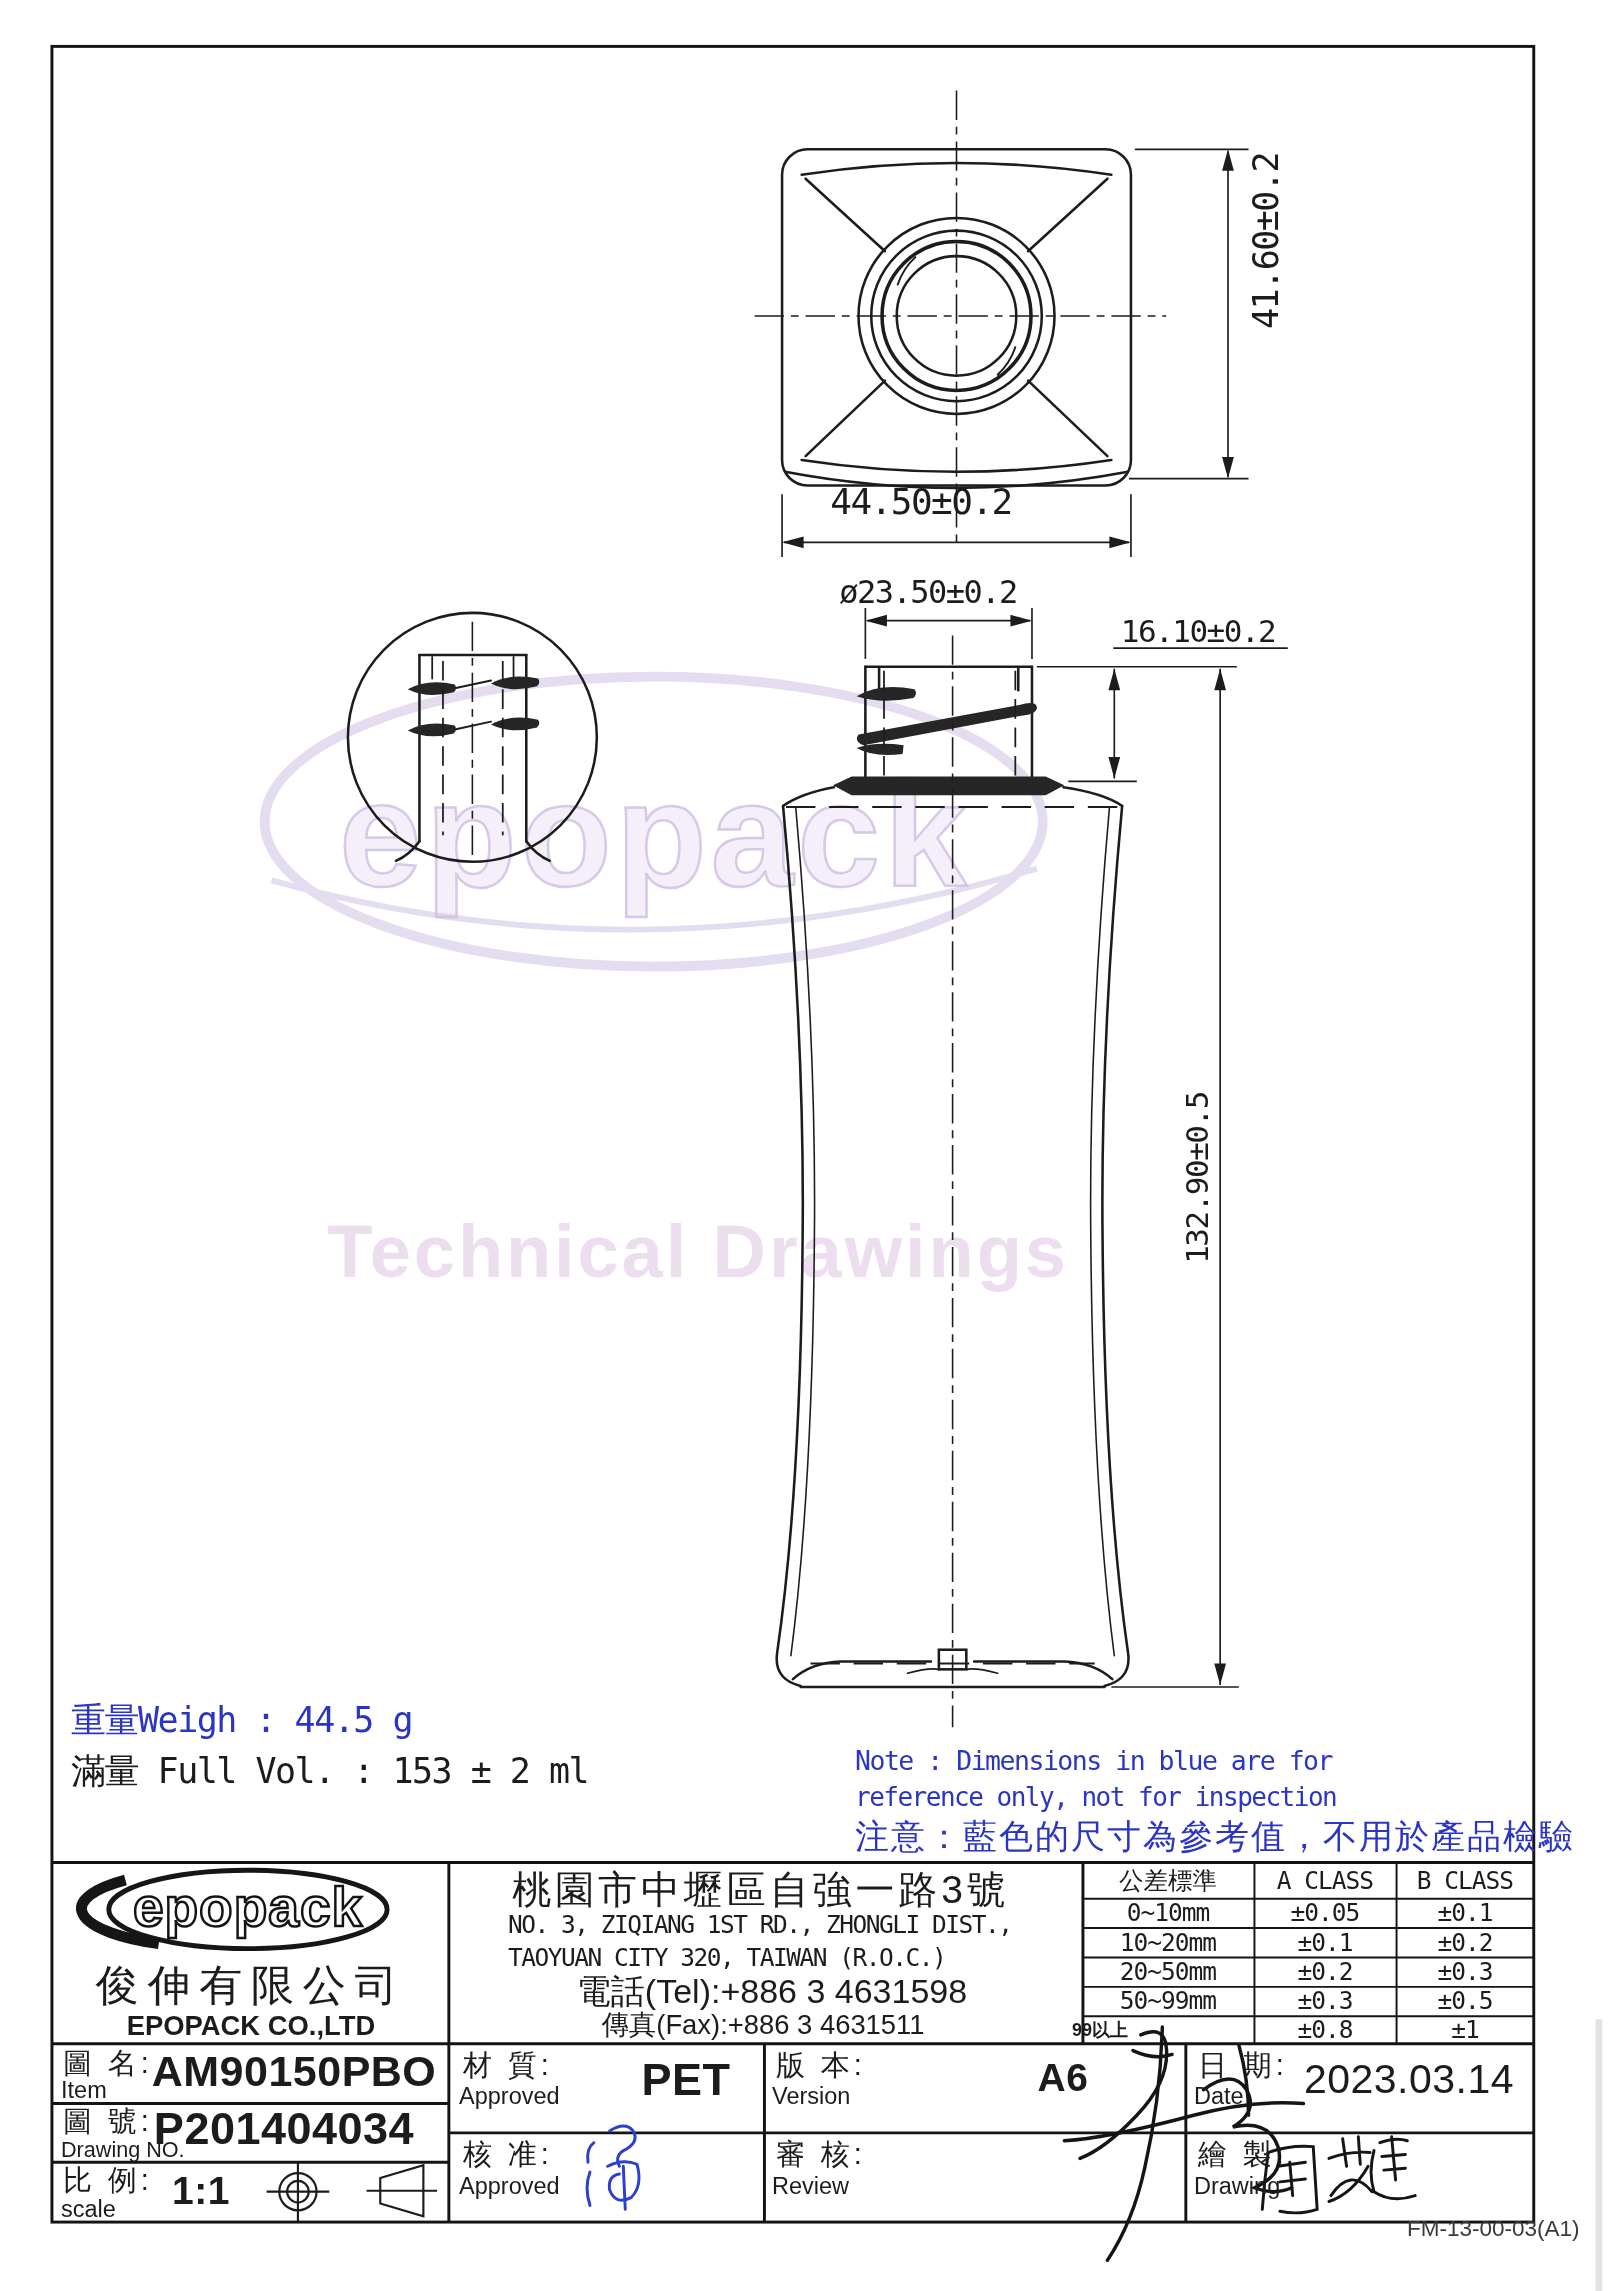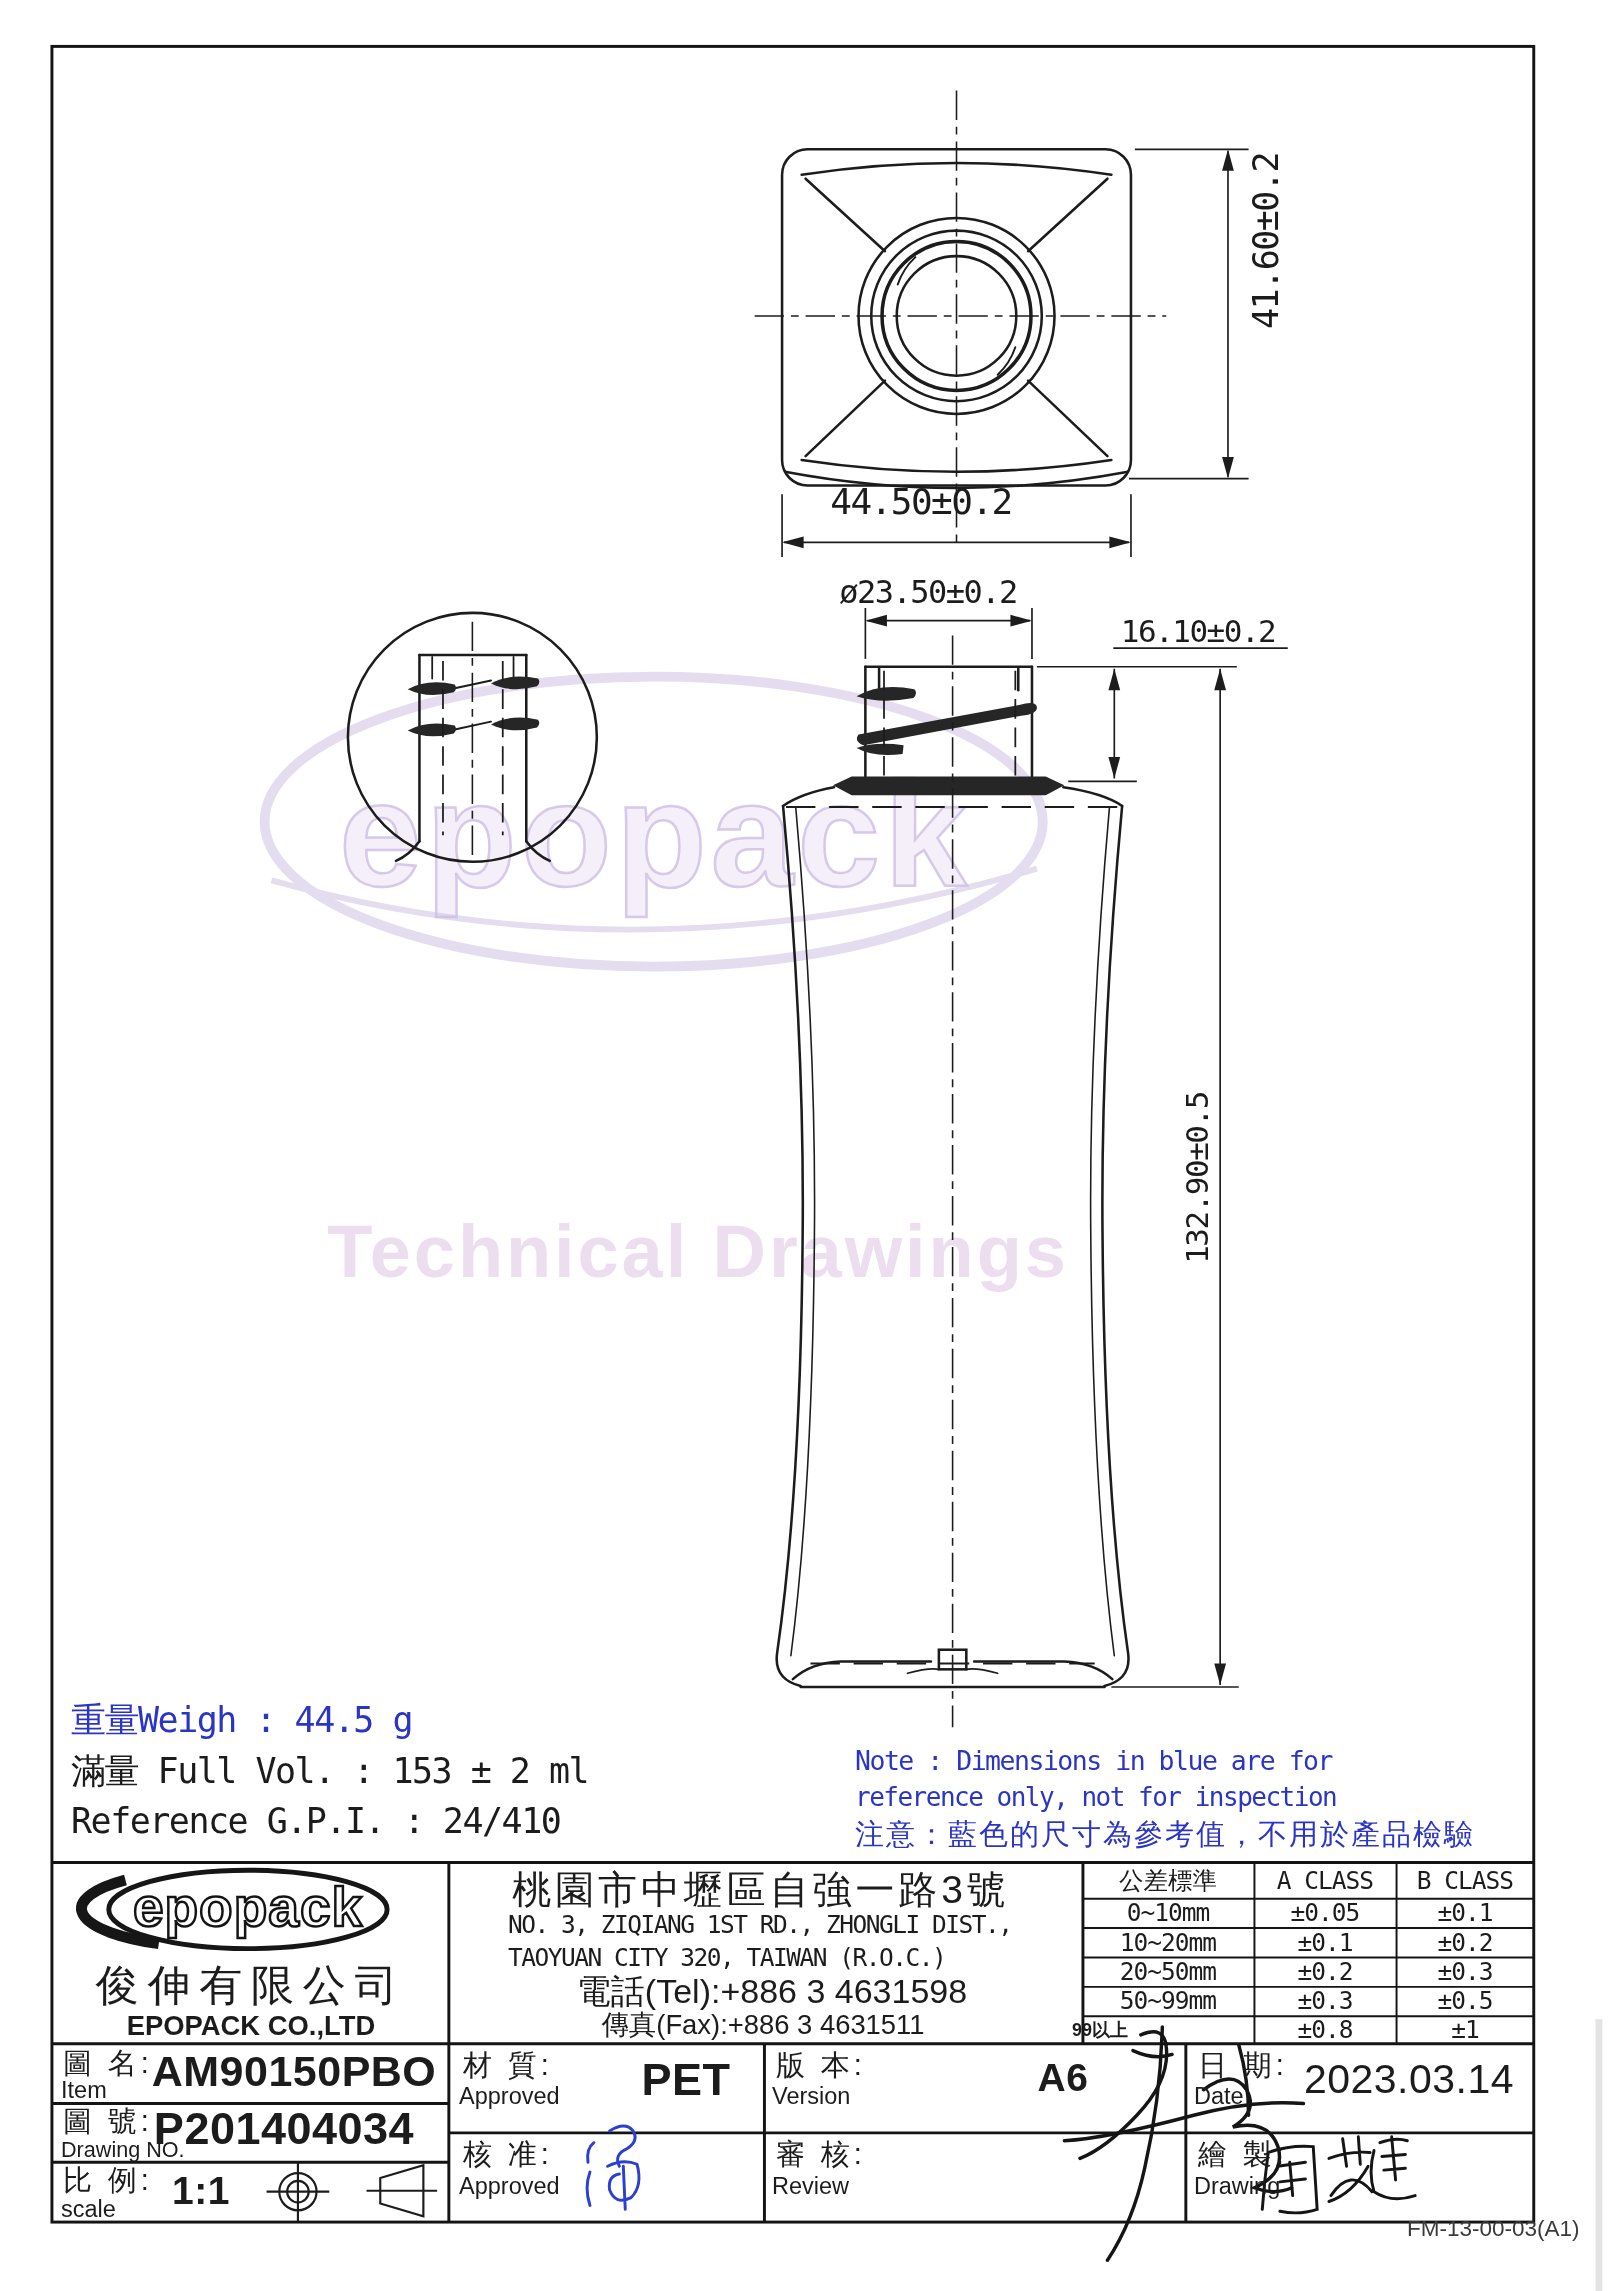--- a/index.html
+++ b/index.html
@@ -205,25 +205,24 @@
   </svg>
 
   <div class="abs ctr cad" style="left:921px;top:502px;font-size:36px;">44.50±0.2</div>
   <div class="abs rot cad" style="left:1266px;top:241px;font-size:35px;">41.60±0.2</div>
   <div class="abs ctr cad" style="left:928px;top:593px;font-size:32px;">ø23.50±0.2</div>
   <div class="abs ctr cad" style="left:1198px;top:631px;font-size:31px;">16.10±0.2</div>
   <div class="abs rot cad" style="left:1197px;top:1178px;font-size:31px;">132.90±0.5</div>
 
   <div class="abs cad blue" style="left:71px;top:1702px;font-size:35px;">重量Weigh : 44.5 g</div>
   <div class="abs cad" style="left:71px;top:1753px;font-size:35px;">滿量 Full Vol. :  153 ± 2 ml</div>
-  <div class="abs cad" style="left:71px;top:1803px;font-size:35px;">Reference G.P.I. : 24/410</div>
 
   <div class="abs cad blue" style="left:855px;top:1747px;font-size:26.5px;">Note : Dimensions in blue are for</div>
   <div class="abs cad blue" style="left:855px;top:1784px;font-size:26px;">reference only, not for inspection</div>
-  <div class="abs blue" style="left:855px;top:1819px;font-size:29px;letter-spacing:2px;">注意：藍色的尺寸為參考值，不用於產品檢驗</div>
+  <div class="abs blue" style="left:855px;top:1819px;font-size:34px;letter-spacing:2px;">注意：藍色的尺寸為參考值，不用於產品檢驗</div>
 
   <div class="abs ctr logo-word" style="left:248px;top:1908px;font-size:55px;">epopack</div>
   <div class="abs ctr" style="left:251px;top:1986px;font-size:43px;letter-spacing:8.8px;">俊伸有限公司</div>
   <div class="abs ctr" style="left:251px;top:2026px;font-size:27.4px;font-weight:600;">EPOPACK CO.,LTD</div>
 
   <div class="abs ctr" style="left:761px;top:1890px;font-size:39px;letter-spacing:3.9px;">桃園市中壢區自強一路3號</div>
   <div class="abs cad" style="left:508px;top:1912px;font-size:24.5px;">NO. 3, ZIQIANG 1ST RD., ZHONGLI DIST.,</div>
   <div class="abs cad" style="left:508px;top:1945px;font-size:24.5px;">TAOYUAN CITY 320, TAIWAN (R.O.C.)</div>
   <div class="abs ctr" style="left:772px;top:1992px;font-size:34px;">電話(Tel):+886 3 4631598</div>
   <div class="abs ctr" style="left:763px;top:2025px;font-size:27.4px;">傳真(Fax):+886 3 4631511</div>

